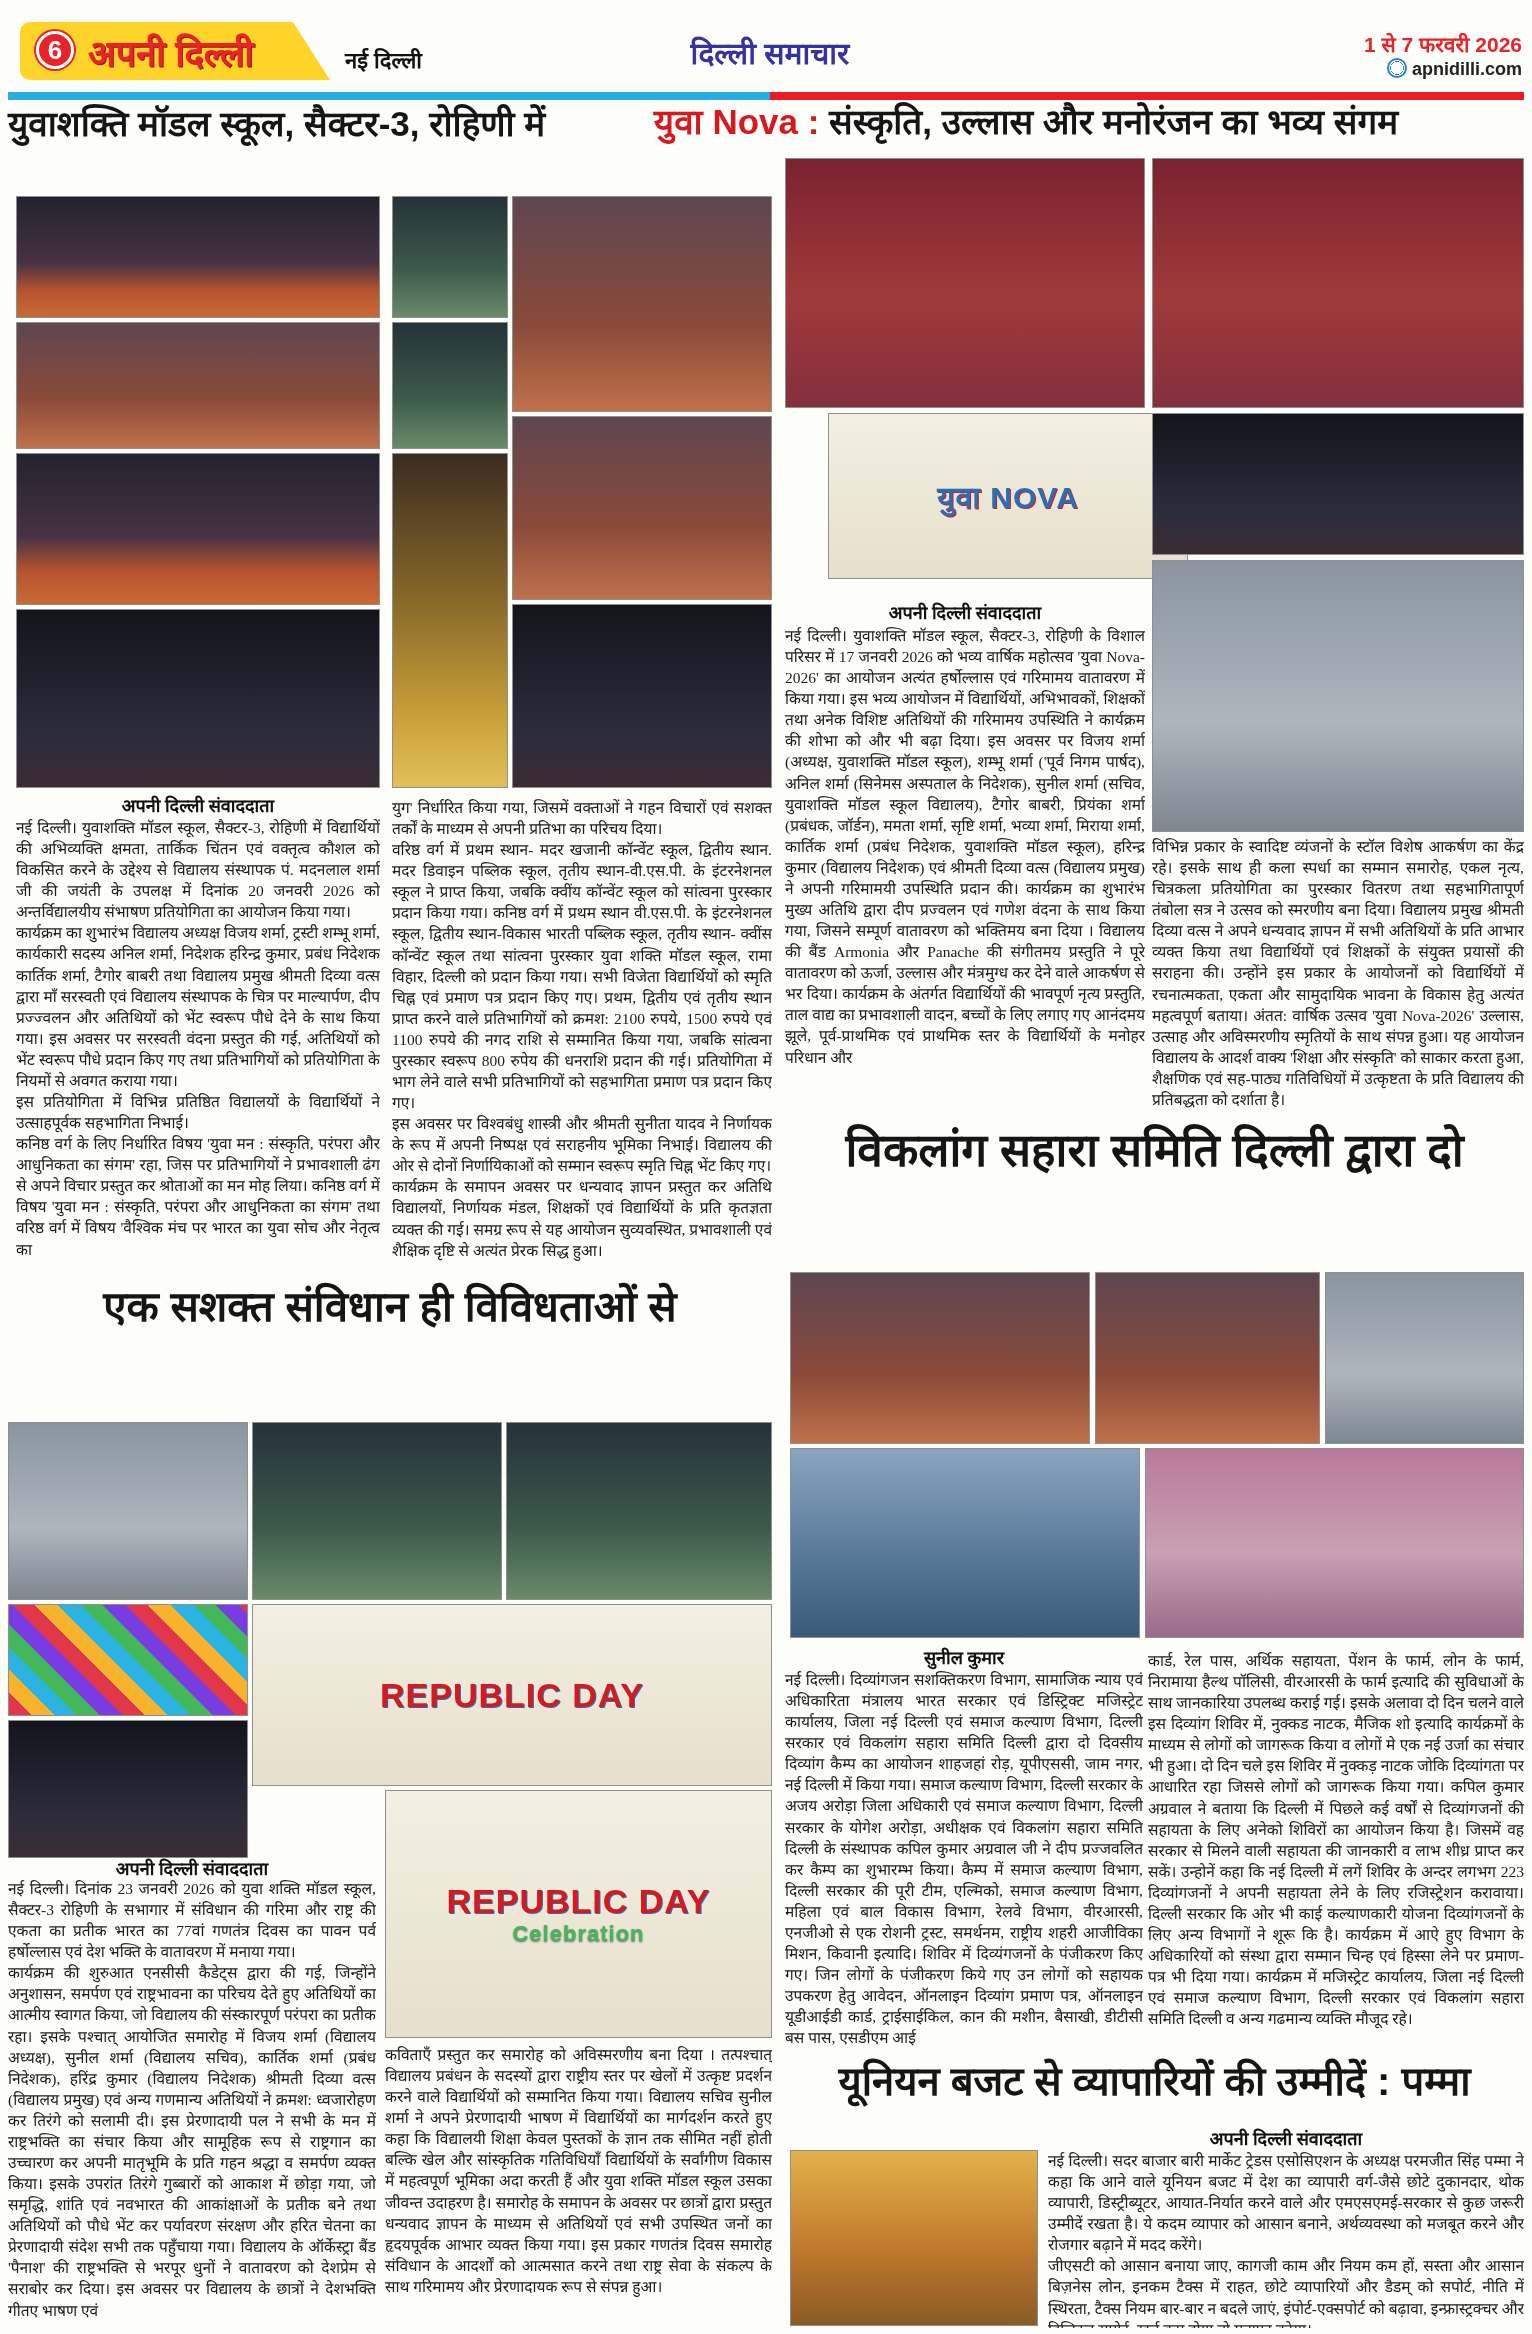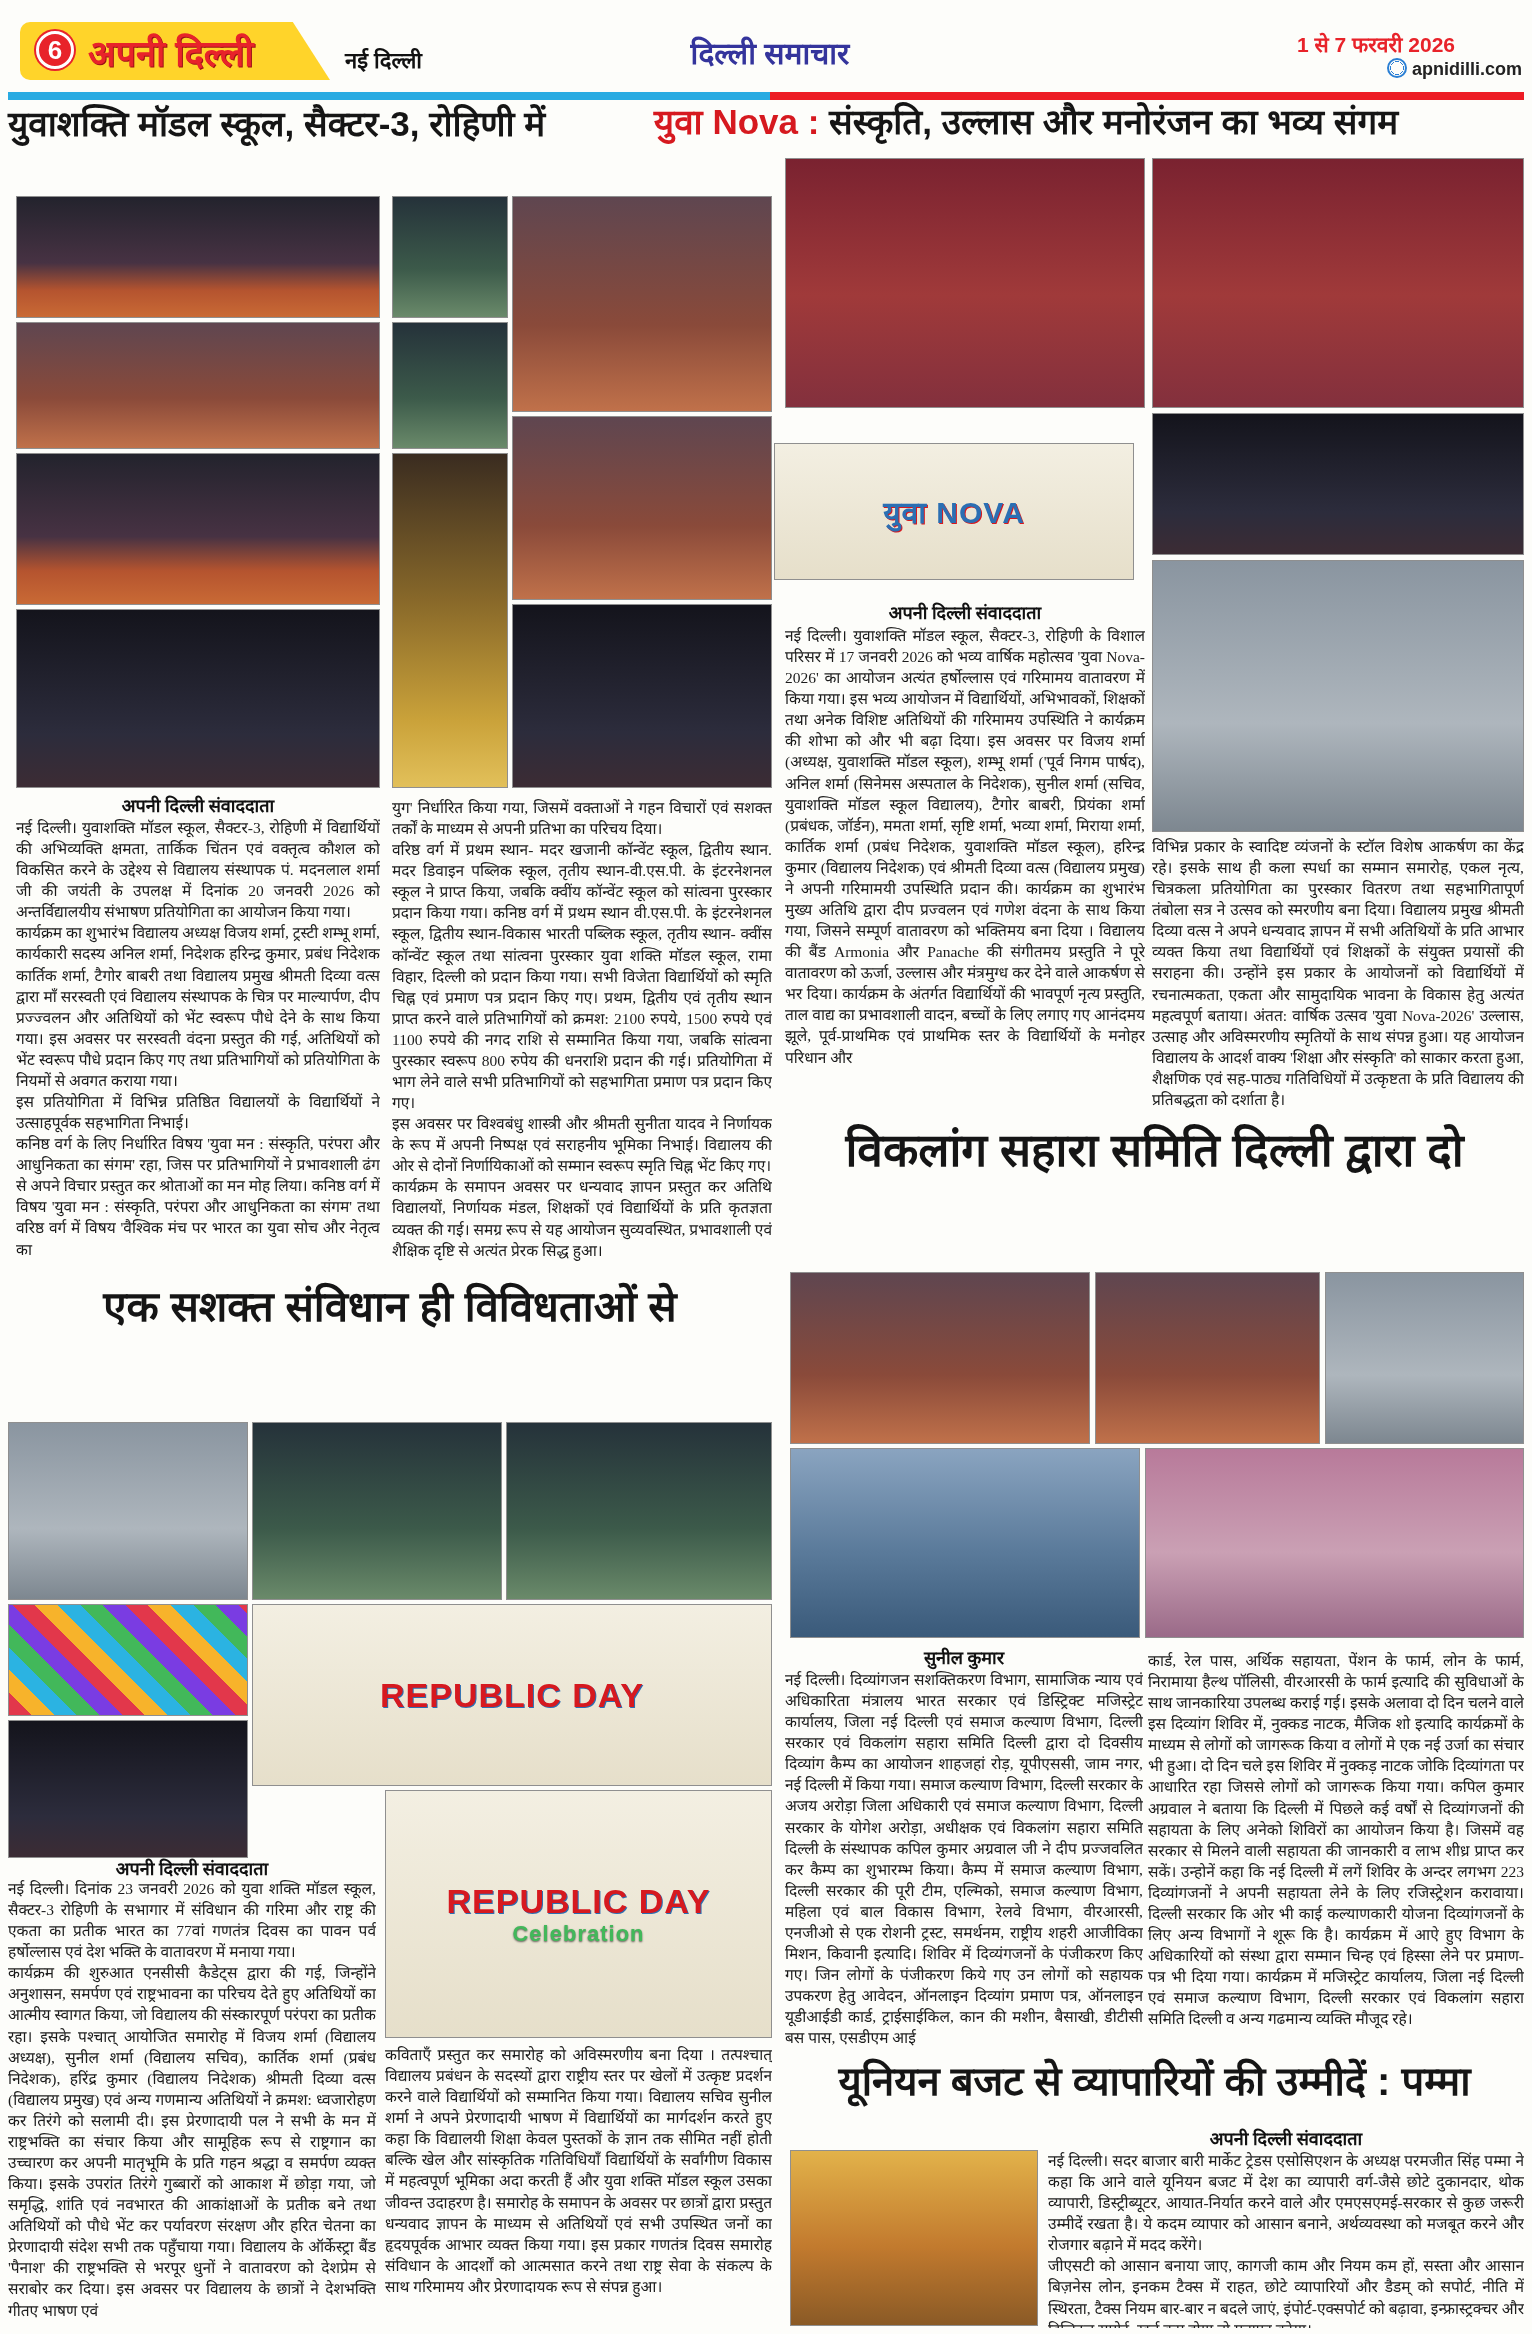--- a/index.html
+++ b/index.html
@@ -51,21 +51,21 @@
 
 <div class="page">
 
   <div class="abs banner" style="left:20px;top:22px;width:310px;height:58px;"></div>
   <div class="abs circle6" style="left:36px;top:31px;width:38px;height:38px;">
     <span>6</span>
   </div>
   <div class="abs brand" style="left:88px;top:28px;">अपनी दिल्ली</div>
   <div class="abs city" style="left:345px;top:44px;">नई दिल्ली</div>
   <div class="abs section" style="left:630px;top:32px;width:280px;">दिल्ली समाचार</div>
-  <div class="abs date" style="left:1230px;top:30px;width:292px;text-align:center;">1 से 7 फरवरी 2026</div>
+  <div class="abs date" style="left:1230px;top:30px;width:292px;">1 से 7 फरवरी 2026</div>
   <div class="abs site" style="left:1230px;top:58px;width:292px;">
     <span class="globe"></span><span>apnidilli.com</span>
   </div>
   <div class="abs rule-cyan" style="left:8px;top:92px;width:762px;height:8px;"></div>
   <div class="abs rule-red" style="left:770px;top:92px;width:754px;height:8px;"></div>
 
   <div class="abs hl hl-black" style="left:8px;top:104px;width:502px;font-size:35px;">युवाशक्ति मॉडल स्कूल, सैक्टर-3, रोहिणी में</div>
 
   <div class="abs photo g-stage" style="left:16px;top:196px;width:364px;height:122px;"></div>
   <div class="abs photo g-green" style="left:392px;top:196px;width:116px;height:122px;"></div>
@@ -91,21 +91,21 @@
 इस अवसर पर विश्वबंधु शास्त्री और श्रीमती सुनीता यादव ने निर्णायक के रूप में अपनी निष्पक्ष एवं सराहनीय भूमिका निभाई। विद्यालय की ओर से दोनों निर्णायिकाओं को सम्मान स्वरूप स्मृति चिह्न भेंट किए गए।
 कार्यक्रम के समापन अवसर पर धन्यवाद ज्ञापन प्रस्तुत कर अतिथि विद्यालयों, निर्णायक मंडल, शिक्षकों एवं विद्यार्थियों के प्रति कृतज्ञता व्यक्त की गई। समग्र रूप से यह आयोजन सुव्यवस्थित, प्रभावशाली एवं शैक्षिक दृष्टि से अत्यंत प्रेरक सिद्ध हुआ।</div>
 
   <div class="abs hl" style="left:528px;top:102px;width:996px;font-size:35px;">
     <span class="hl-red">युवा Nova : </span><span class="hl-black">संस्कृति, उल्लास और मनोरंजन का भव्य संगम</span>
   </div>
 
   <div class="abs photo g-red" style="left:785px;top:158px;width:360px;height:250px;"></div>
   <div class="abs photo g-red" style="left:1152px;top:158px;width:372px;height:250px;"></div>
 
-  <div class="abs photo g-white" style="left:774px;top:413px;width:360px;height:137px;margin-top:30px;">
+  <div class="abs photo g-white" style="left:828px;top:413px;width:360px;height:166px;">
     <span class="plabel" style="font-size:30px;color:#2b6fb3;text-shadow:1px 1px 0 #d6191f;">युवा NOVA</span>
   </div>
   <div class="abs photo g-dark" style="left:1152px;top:413px;width:372px;height:142px;"></div>
   <div class="abs photo g-grey" style="left:1152px;top:560px;width:372px;height:272px;"></div>
 
   <div class="abs byline" style="left:785px;top:600px;width:360px;">अपनी दिल्ली संवाददाता</div>
   <div class="abs coltext" style="left:785px;top:625px;width:360px;height:487px;">नई दिल्ली। युवाशक्ति मॉडल स्कूल, सैक्टर-3, रोहिणी के विशाल परिसर में 17 जनवरी 2026 को भव्य वार्षिक महोत्सव 'युवा Nova-2026' का आयोजन अत्यंत हर्षोल्लास एवं गरिमामय वातावरण में किया गया। इस भव्य आयोजन में विद्यार्थियों, अभिभावकों, शिक्षकों तथा अनेक विशिष्ट अतिथियों की गरिमामय उपस्थिति ने कार्यक्रम की शोभा को और भी बढ़ा दिया। इस अवसर पर विजय शर्मा (अध्यक्ष, युवाशक्ति मॉडल स्कूल), शम्भू शर्मा ('पूर्व निगम पार्षद), अनिल शर्मा (सिनेमस अस्पताल के निदेशक), सुनील शर्मा (सचिव, युवाशक्ति मॉडल स्कूल विद्यालय), टैगोर बाबरी, प्रियंका शर्मा (प्रबंधक, जॉर्डन), ममता शर्मा, सृष्टि शर्मा, भव्या शर्मा, मिराया शर्मा, कार्तिक शर्मा (प्रबंध निदेशक, युवाशक्ति मॉडल स्कूल), हरिन्द्र कुमार (विद्यालय निदेशक) एवं श्रीमती दिव्या वत्स (विद्यालय प्रमुख) ने अपनी गरिमामयी उपस्थिति प्रदान की। कार्यक्रम का शुभारंभ मुख्य अतिथि द्वारा दीप प्रज्वलन एवं गणेश वंदना के साथ किया गया, जिसने सम्पूर्ण वातावरण को भक्तिमय बना दिया । विद्यालय की बैंड Armonia और Panache की संगीतमय प्रस्तुति ने पूरे वातावरण को ऊर्जा, उल्लास और मंत्रमुग्ध कर देने वाले आकर्षण से भर दिया। कार्यक्रम के अंतर्गत विद्यार्थियों की भावपूर्ण नृत्य प्रस्तुति, ताल वाद्य का प्रभावशाली वादन, बच्चों के लिए लगाए गए आनंदमय झूले, पूर्व-प्राथमिक एवं प्राथमिक स्तर के विद्यार्थियों के मनोहर परिधान और</div>
   <div class="abs coltext" style="left:1152px;top:836px;width:372px;height:276px;">विभिन्न प्रकार के स्वादिष्ट व्यंजनों के स्टॉल विशेष आकर्षण का केंद्र रहे। इसके साथ ही कला स्पर्धा का सम्मान समारोह, एकल नृत्य, चित्रकला प्रतियोगिता का पुरस्कार वितरण तथा सहभागितापूर्ण तंबोला सत्र ने उत्सव को स्मरणीय बना दिया। विद्यालय प्रमुख श्रीमती दिव्या वत्स ने अपने धन्यवाद ज्ञापन में सभी अतिथियों के प्रति आभार व्यक्त किया तथा विद्यार्थियों एवं शिक्षकों के संयुक्त प्रयासों की सराहना की। उन्होंने इस प्रकार के आयोजनों को विद्यार्थियों में रचनात्मकता, एकता और सामुदायिक भावना के विकास हेतु अत्यंत महत्वपूर्ण बताया। अंतत: वार्षिक उत्सव 'युवा Nova-2026' उल्लास, उत्साह और अविस्मरणीय स्मृतियों के साथ संपन्न हुआ। यह आयोजन विद्यालय के आदर्श वाक्य 'शिक्षा और संस्कृति' को साकार करता हुआ, शैक्षणिक एवं सह-पाठ्य गतिविधियों में उत्कृष्टता के प्रति विद्यालय की प्रतिबद्धता को दर्शाता है।</div>
 
   <div class="abs hl hl-black" style="left:785px;top:1124px;width:739px;font-size:46px;">विकलांग सहारा समिति दिल्ली द्वारा दो</div>

